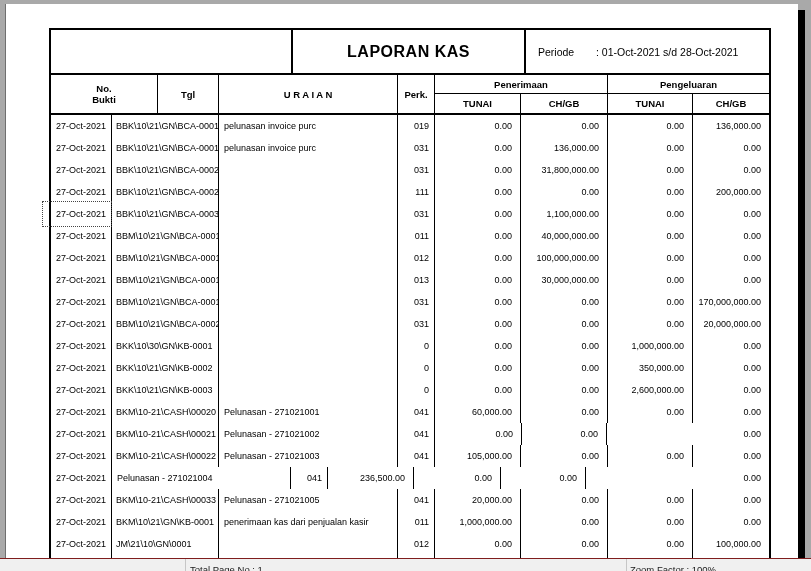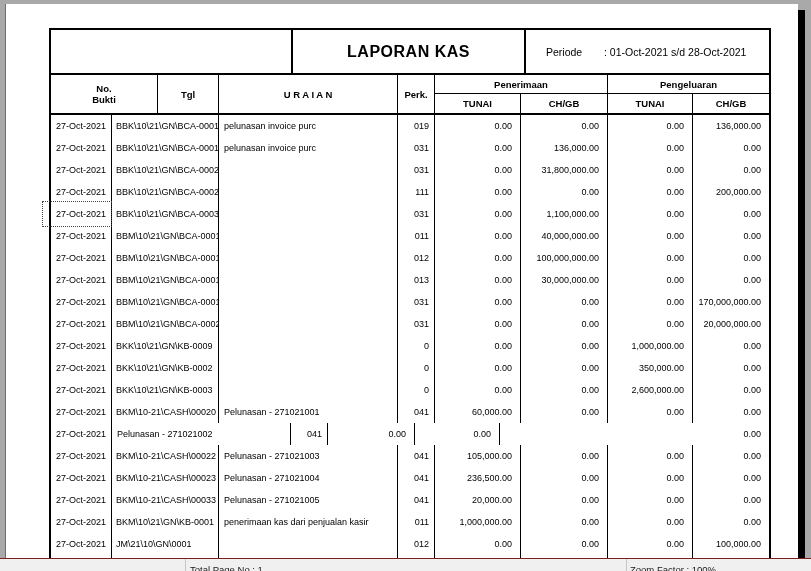--- a/index.html
+++ b/index.html
@@ -25,21 +25,21 @@
   }
   
   .title-row { display:flex; height:43px; flex:0 0 43px; }
   .title-spacer { width:240px; }
   .title-cell {
     width:235px; border-left:2px solid #000; border-right:2px solid #000;
     display:flex; align-items:center; justify-content:center;
     font-weight:bold; font-size:16px; letter-spacing:.5px;
   }
   .periode-cell {
-    flex:1; display:flex; align-items:center; padding-left:20px;
+    flex:1; display:flex; align-items:center; padding-left:12px;
     font-size:10.5px;
   }
   .periode-label { width:58px; }
   
   .header-row {
     display:flex; height:42px; flex:0 0 42px;
     border-top:2px solid #000; border-bottom:2px solid #000;
     font-weight:bold; font-size:9.5px; text-align:center;
   }
   .hcell { display:flex; flex-direction:column; align-items:center; justify-content:center; border-right:1px solid #000; line-height:11px; }
@@ -227,21 +227,21 @@
     <div class="tcell c2 al-l2"></div>
     <div class="tcell c3 al-r">031</div>
     <div class="tcell c4 al-rn">0.00</div>
     <div class="tcell c5 al-rn">0.00</div>
     <div class="tcell c6 al-rn">0.00</div>
     <div class="tcell c7 al-rn">20,000,000.00</div>
   </div>
 
   <div class="trow">
     <div class="tcell c0 al-c">27-Oct-2021</div>
-    <div class="tcell c1 al-l">BKK\10\21\GN\KB-0009</div>
+    <div class="tcell c1 al-l">BKK\10\30\GN\KB-0001</div>
     <div class="tcell c2 al-l2"></div>
     <div class="tcell c3 al-r">0</div>
     <div class="tcell c4 al-rn">0.00</div>
     <div class="tcell c5 al-rn">0.00</div>
     <div class="tcell c6 al-rn">1,000,000.00</div>
     <div class="tcell c7 al-rn">0.00</div>
   </div>
 
   <div class="trow">
     <div class="tcell c0 al-c">27-Oct-2021</div>
@@ -271,41 +271,41 @@
     <div class="tcell c2 al-l2">Pelunasan - 271021001</div>
     <div class="tcell c3 al-r">041</div>
     <div class="tcell c4 al-rn">60,000.00</div>
     <div class="tcell c5 al-rn">0.00</div>
     <div class="tcell c6 al-rn">0.00</div>
     <div class="tcell c7 al-rn">0.00</div>
   </div>
 
   <div class="trow">
     <div class="tcell c0 al-c">27-Oct-2021</div>
+    <div class="tcell c1 al-l">BKM\10-21\CASH\00021</div>
     <div class="tcell c2 al-l2">Pelunasan - 271021002</div>
     <div class="tcell c3 al-r">041</div>
     <div class="tcell c5 al-rn">0.00</div>
     <div class="tcell c6 al-rn">0.00</div>
     <div class="tcell c7 al-rn">0.00</div>
   </div>
 
   <div class="trow">
     <div class="tcell c0 al-c">27-Oct-2021</div>
     <div class="tcell c1 al-l">BKM\10-21\CASH\00022</div>
     <div class="tcell c2 al-l2">Pelunasan - 271021003</div>
     <div class="tcell c3 al-r">041</div>
     <div class="tcell c4 al-rn">105,000.00</div>
     <div class="tcell c5 al-rn">0.00</div>
     <div class="tcell c6 al-rn">0.00</div>
     <div class="tcell c7 al-rn">0.00</div>
   </div>
 
   <div class="trow">
     <div class="tcell c0 al-c">27-Oct-2021</div>
-    <div class="tcell c1 al-l">BKM\10-21\CASH\00023</div>
     <div class="tcell c2 al-l2">Pelunasan - 271021004</div>
     <div class="tcell c3 al-r">041</div>
     <div class="tcell c4 al-rn">236,500.00</div>
     <div class="tcell c5 al-rn">0.00</div>
     <div class="tcell c6 al-rn">0.00</div>
     <div class="tcell c7 al-rn">0.00</div>
   </div>
 
   <div class="trow">
     <div class="tcell c0 al-c">27-Oct-2021</div>

